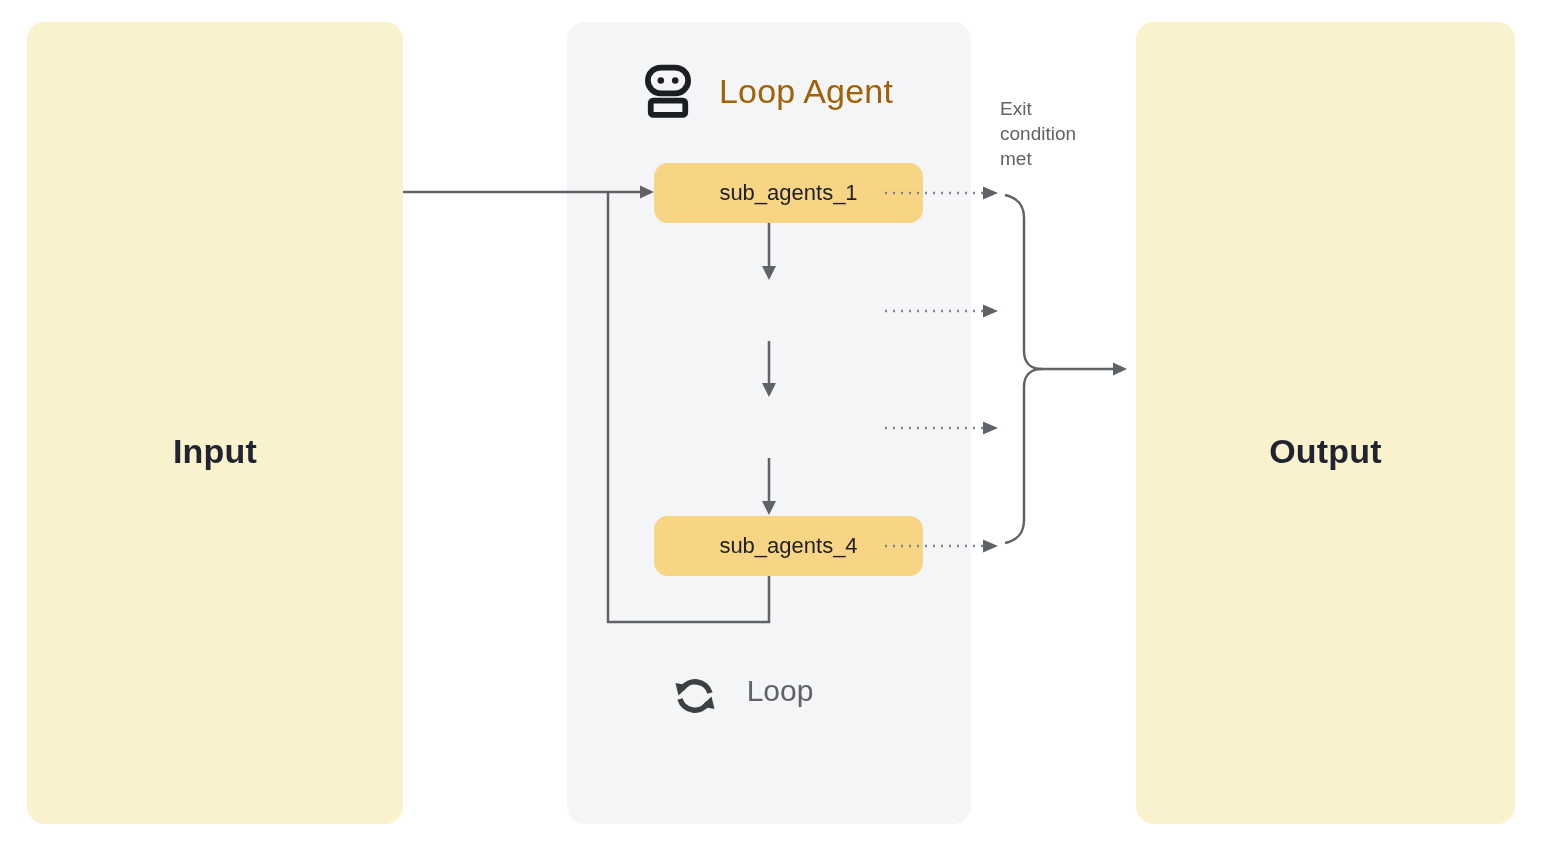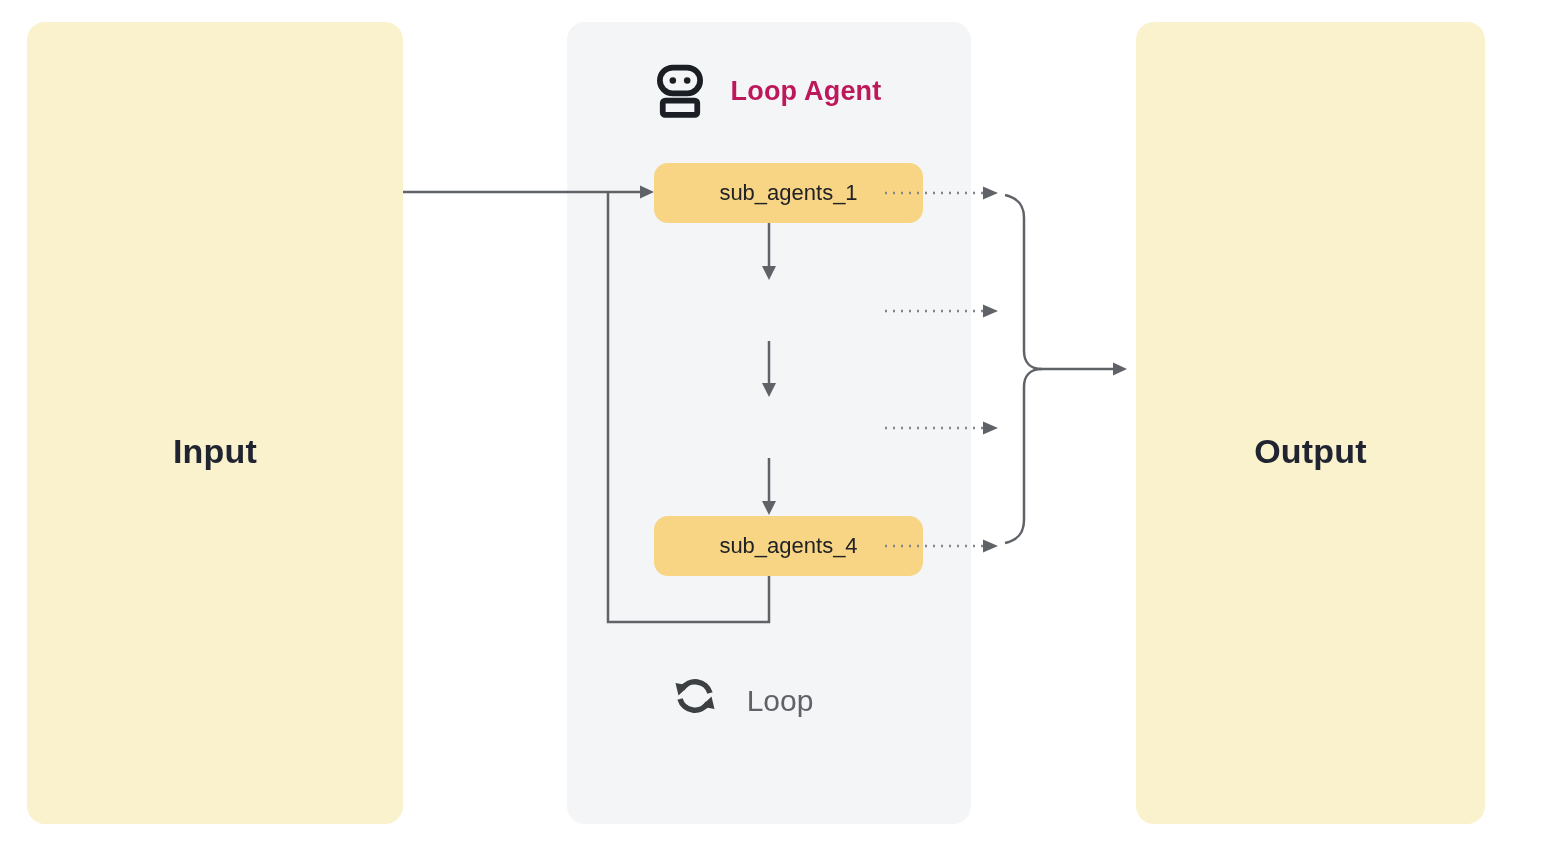--- a/index.html
+++ b/index.html
@@ -28,50 +28,50 @@
     background:var(--io-box-fill);
     border-radius:18px;
     display:flex;align-items:center;justify-content:center;
   }
   .io-box .io-label{
     font-size:34px;font-weight:600;color:#1F2430;
     letter-spacing:.2px;
     transform:translateY(28px);
   }
   .io-box.input{left:27px;width:376px;}
-  .io-box.output{left:1136px;width:349px;}
+  .io-box.output{left:1136px;width:379px;}
 
   .panel{
     position:absolute;
     left:567px;top:22px;width:404px;height:802px;
     background:var(--panel-fill);
     border-radius:18px;
   }
   .panel-header{
     position:absolute;left:0;right:0;top:42px;
     display:flex;align-items:center;justify-content:center;gap:28px;
   }
   .panel-title{
-    font-size:27px;font-weight:700;color:#be185d;letter-spacing:.2px;
+    font-size:34px;font-weight:400;color:#a16207;letter-spacing:.2px;
   }
   .robot-icon{width:46px;height:54px;display:block;}
 
   .sub-box{
     position:absolute;
     left:87px;width:269px;height:60px;
     background:var(--agent-box-fill);
     border-radius:14px;
     display:flex;align-items:center;justify-content:center;
     font-size:22px;color:var(--text-dark);font-weight:400;
   }
   .sb1{top:141px}.sb2{top:259px}.sb3{top:376px}.sb4{top:494px}
 
   .loop-footer{
     position:absolute;left:0;right:0;top:652px;
-    display:flex;align-items:flex-end;justify-content:center;gap:30px;
+    display:flex;align-items:flex-start;justify-content:center;gap:30px;
     transform:translateX(-26px);
   }
   .loop-footer .loop-label{
     font-size:30px;color:var(--text-gray);font-weight:400;
   }
   .sync-icon{width:44px;height:44px;display:block;}
 
   .code-line{
     position:absolute;left:0;right:0;top:704px;
     display:flex;justify-content:center;
@@ -132,20 +132,21 @@
         <polygon class="sync-fill" points="2.5,9 16,11.5 5.5,21.5"></polygon>
         <path class="sync-stroke" d="M7 25 A 15.5 15.5 0 0 0 35 29" stroke-width="5.5"></path>
         <polygon class="sync-fill" points="41.5,35 28,32.5 38.5,22.5"></polygon>
       </svg>
       <span class="loop-label">Loop</span>
     </div>
 
 
   </div>
 
+  <div class="exit-label">Exit condition met</div>
 
   <div class="io-box output">
     <span class="io-label">Output</span>
   </div>
 
   <svg class="arrows" viewBox="0 0 1544 848" aria-hidden="true">
 
     <path class="conn-line" d="M403,192 H640"></path>
     <polygon class="conn-head" points="640,185.5 654,192 640,198.5"></polygon>
 

